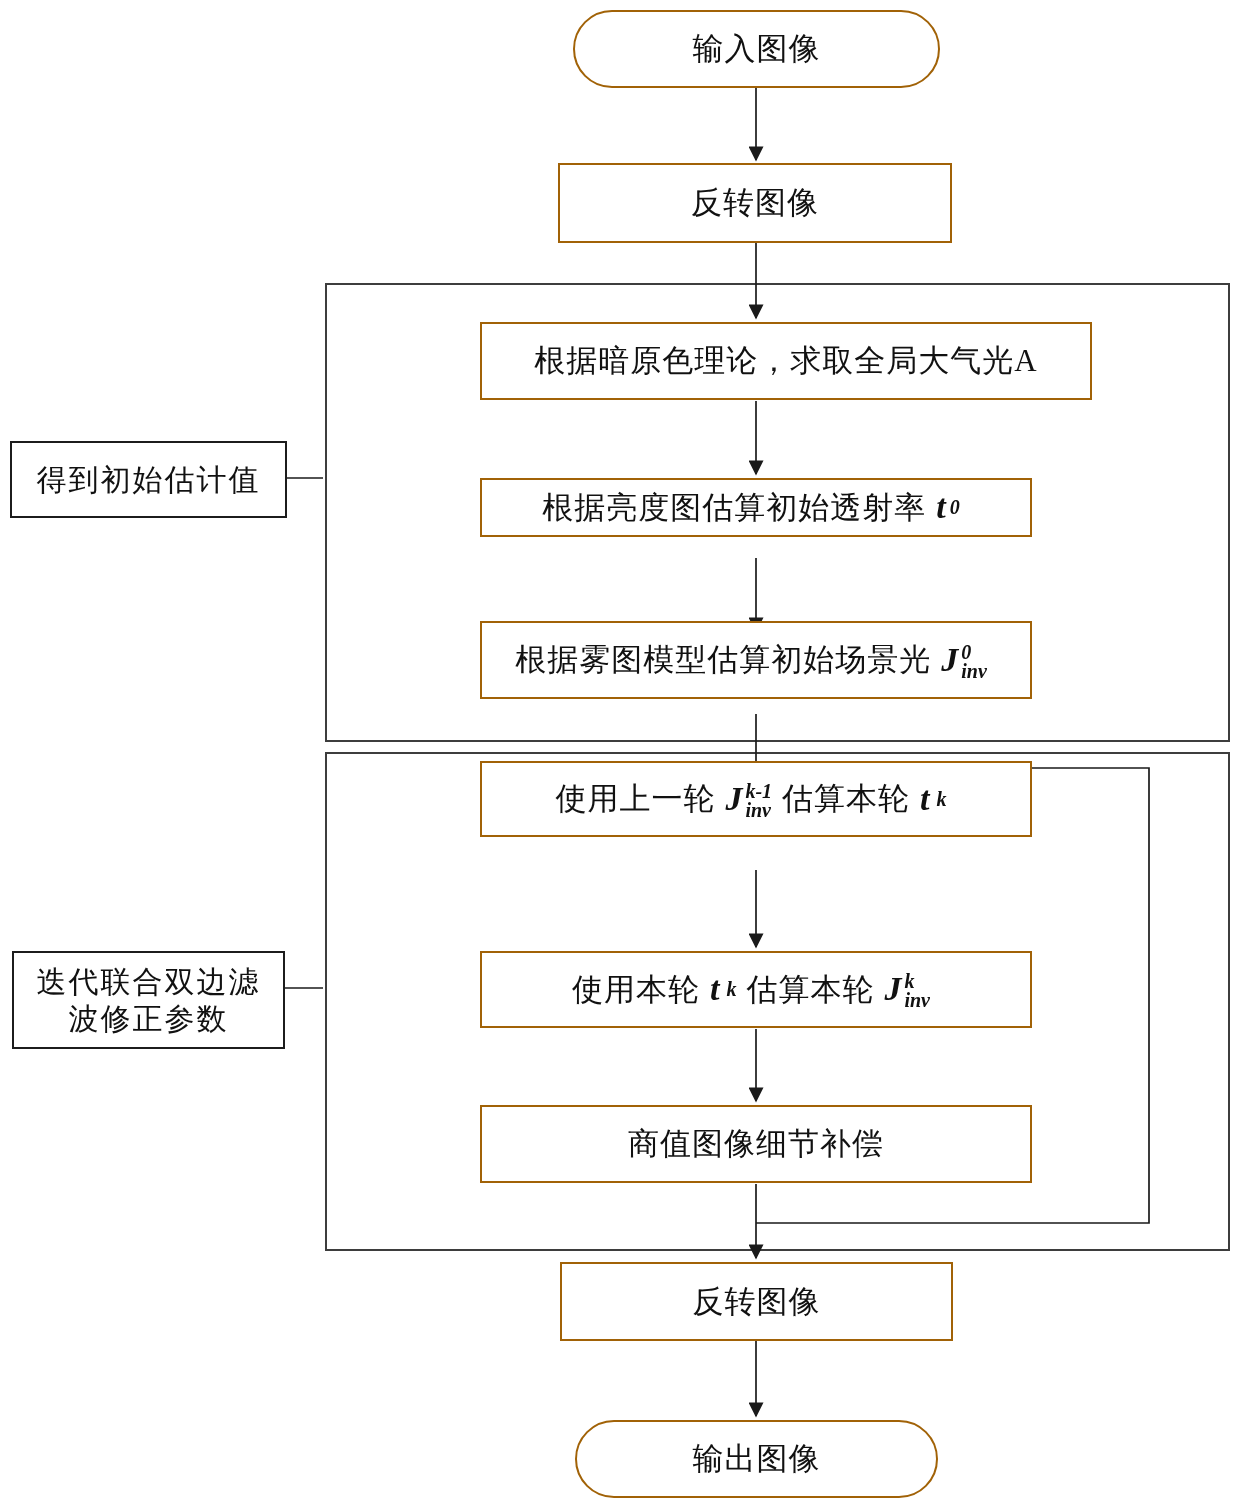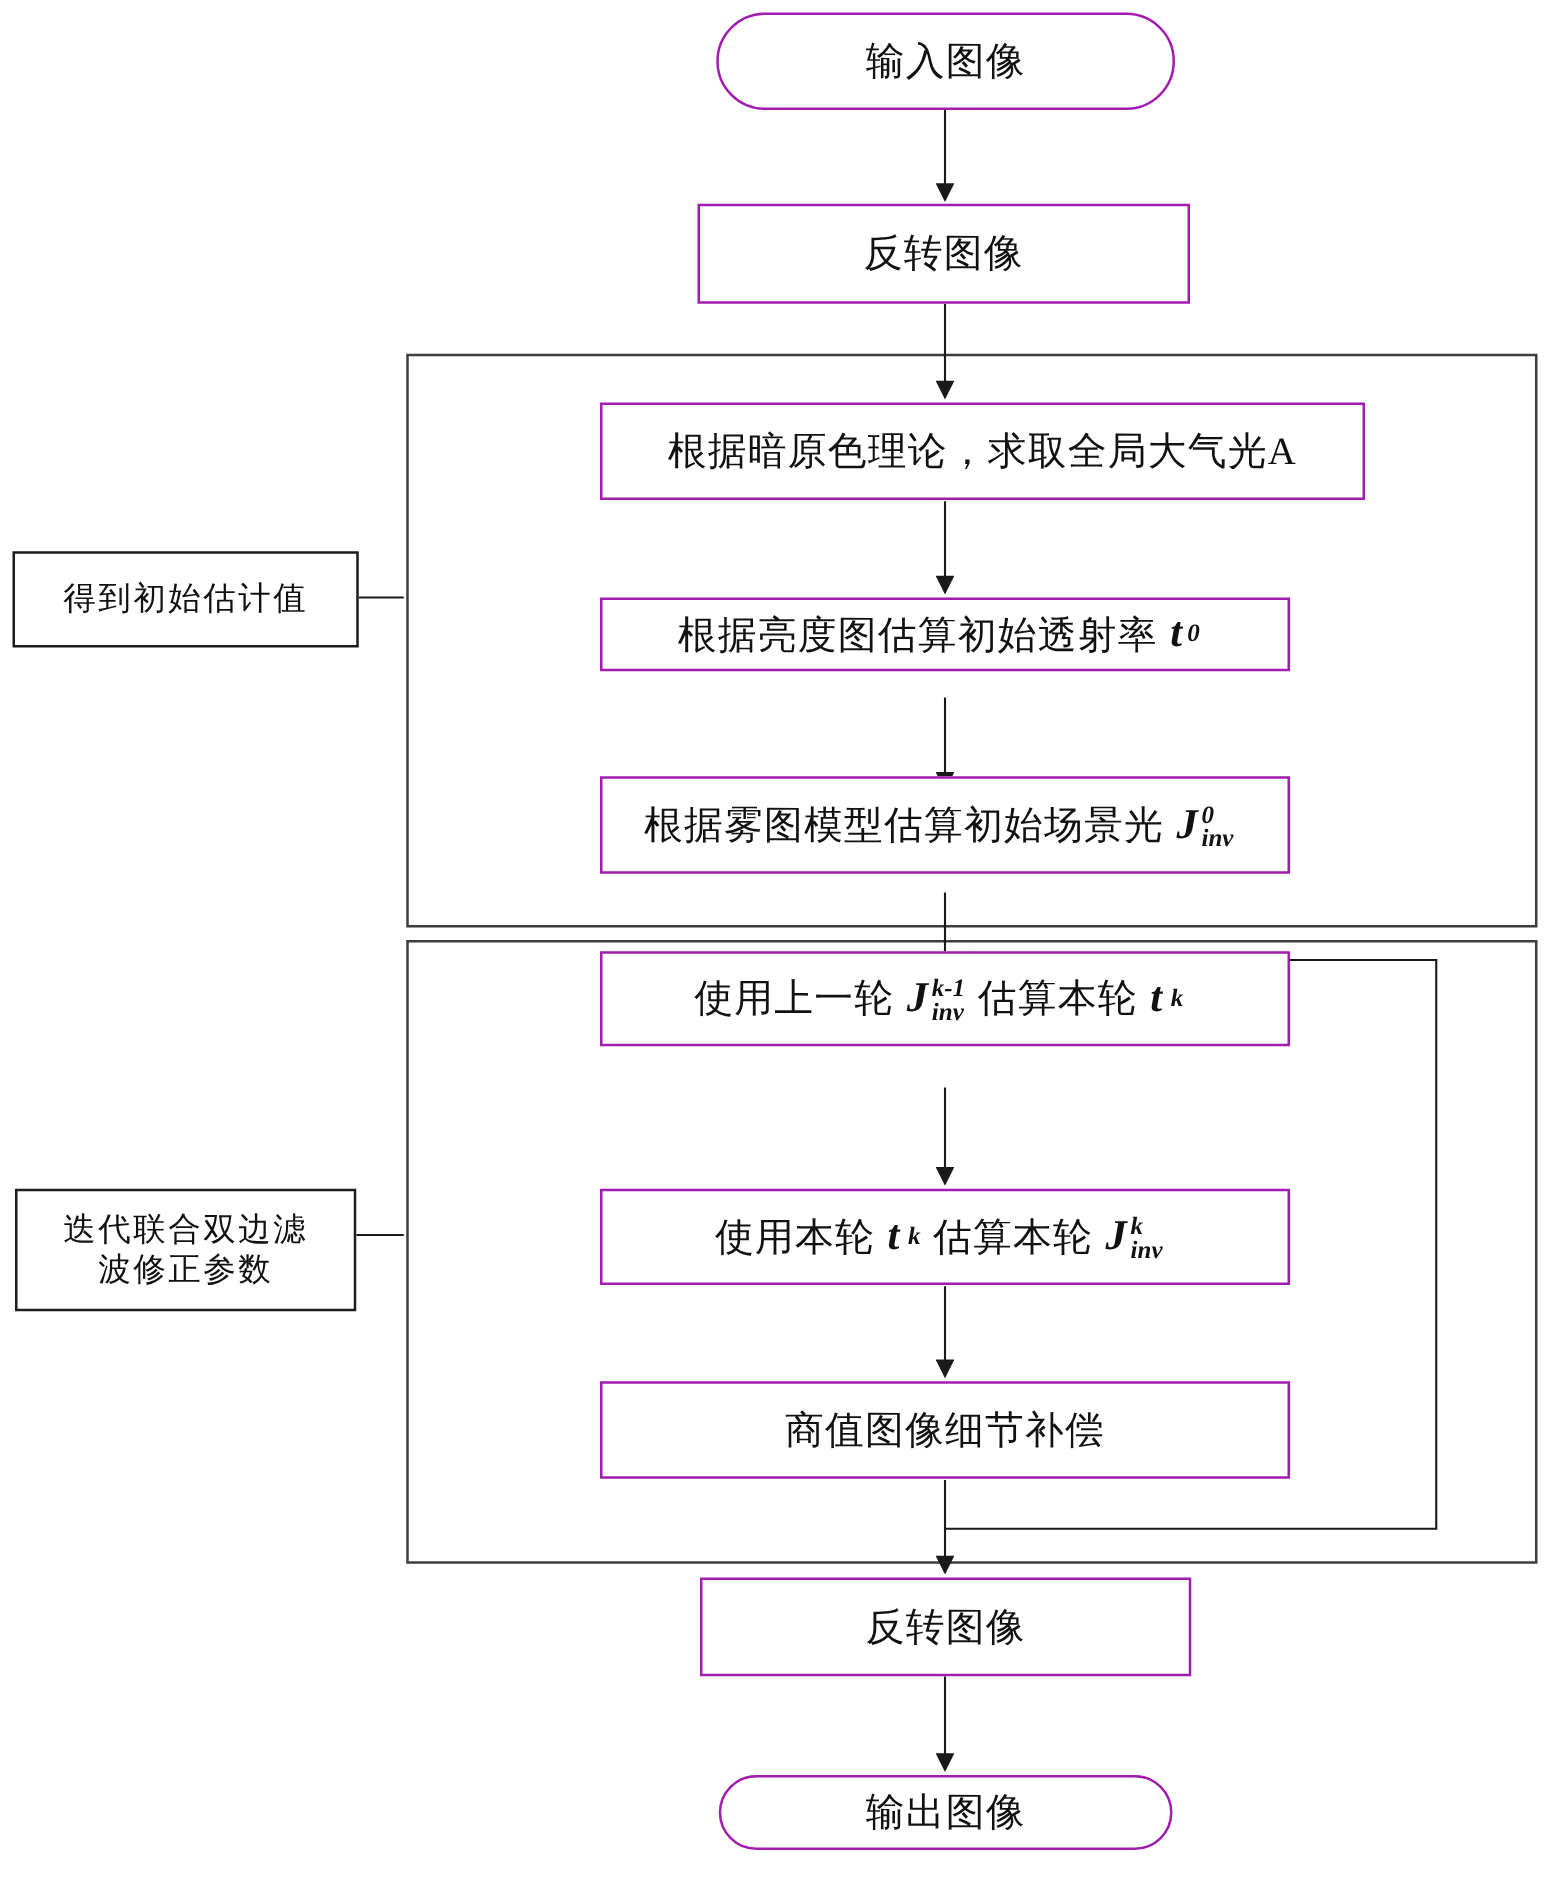--- a/index.html
+++ b/index.html
@@ -7,30 +7,30 @@
     width:1240px;height:1511px;position:relative;
     font-family:"Liberation Serif","DejaVu Serif",serif;
     color:#111111;
   }
   .canvas{position:absolute;left:0;top:0;width:1240px;height:1511px;}
   .edges{position:absolute;left:0;top:0;pointer-events:none;}
   .container-box{
     position:absolute;border:2px solid #3d3d3d;background:transparent;
   }
   .node{
-    position:absolute;background:#ffffff;border:2px solid #a21caf;
+    position:absolute;background:#ffffff;border:2px solid #a16207;
     display:flex;align-items:center;justify-content:center;
     font-size:31px;letter-spacing:1px;text-align:right;line-height:1.2;
     box-sizing:border-box;white-space:nowrap;
   }
   .oval{border-radius:42px;}
   .label-box{
     position:absolute;background:#ffffff;border:2px solid #1c1c1c;
     display:flex;flex-direction:column;align-items:center;justify-content:center;
-    font-size:26px;letter-spacing:2px;text-align:center;line-height:1.25;
+    font-size:30px;letter-spacing:2px;text-align:center;line-height:1.25;
     box-sizing:border-box;
   }
   .mgroup{display:inline-flex;align-items:center;margin:0 10px;}
   .mvar{font-weight:bold;font-style:italic;font-size:34px;}
   .ss{
     display:inline-flex;flex-direction:column;align-items:flex-start;
     font-size:20px;line-height:0.95;font-weight:bold;font-style:italic;
     margin-left:2px;transform:translateY(2px);letter-spacing:0;
   }
   .sup-only{
@@ -137,21 +137,21 @@
   </div>
 
   <div class="node" style="left:480px;top:1105px;width:552px;height:78px">
     <span class="txt">商值图像细节补偿</span>
   </div>
 
   <div class="node" style="left:560px;top:1262px;width:393px;height:79px">
     <span class="txt">反转图像</span>
   </div>
 
-  <div class="node oval" style="left:575px;top:1420px;width:363px;height:60px">
+  <div class="node oval" style="left:575px;top:1420px;width:363px;height:78px">
     <span class="txt">输出图像</span>
   </div>
 
   <div class="label-box" style="left:10px;top:441px;width:277px;height:77px">
     <span>得到初始估计值</span>
   </div>
 
   <div class="label-box" style="left:12px;top:951px;width:273px;height:98px">
     <span>迭代联合双边滤</span>
     <span>波修正参数</span>

